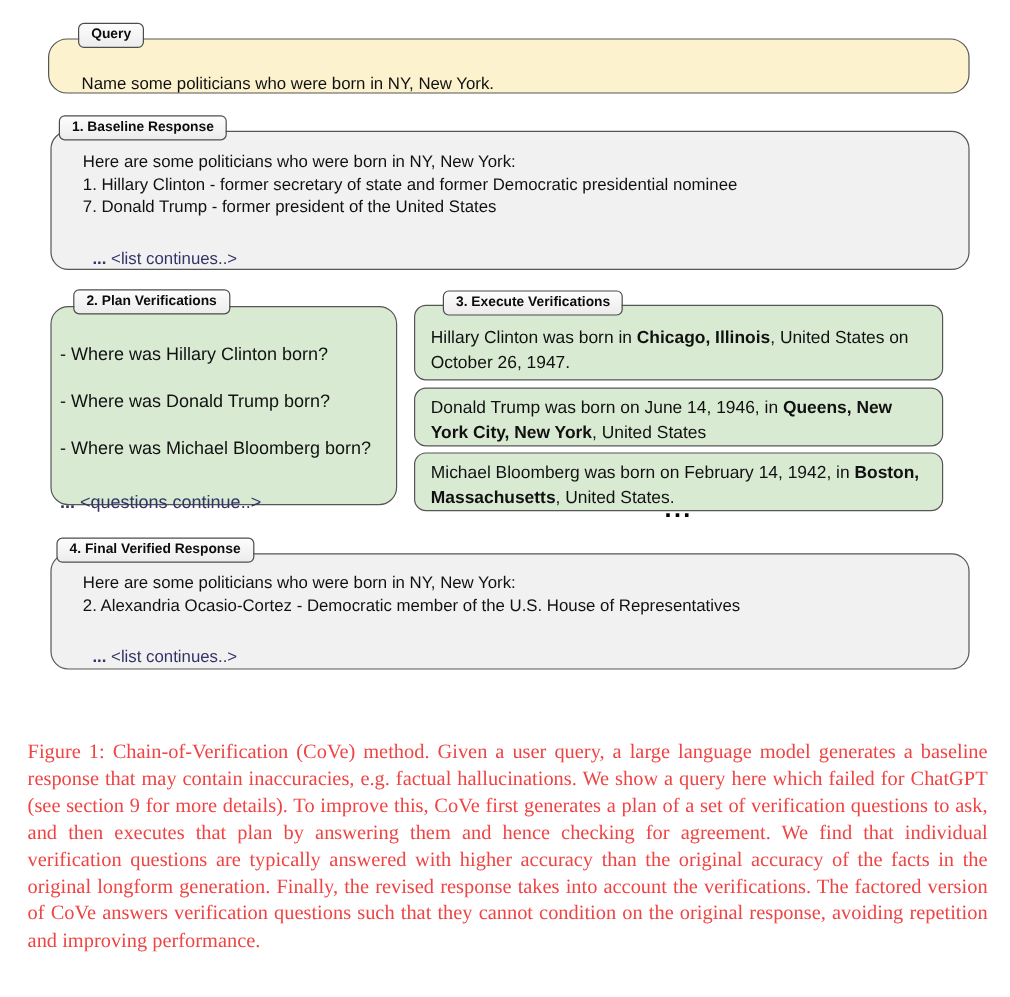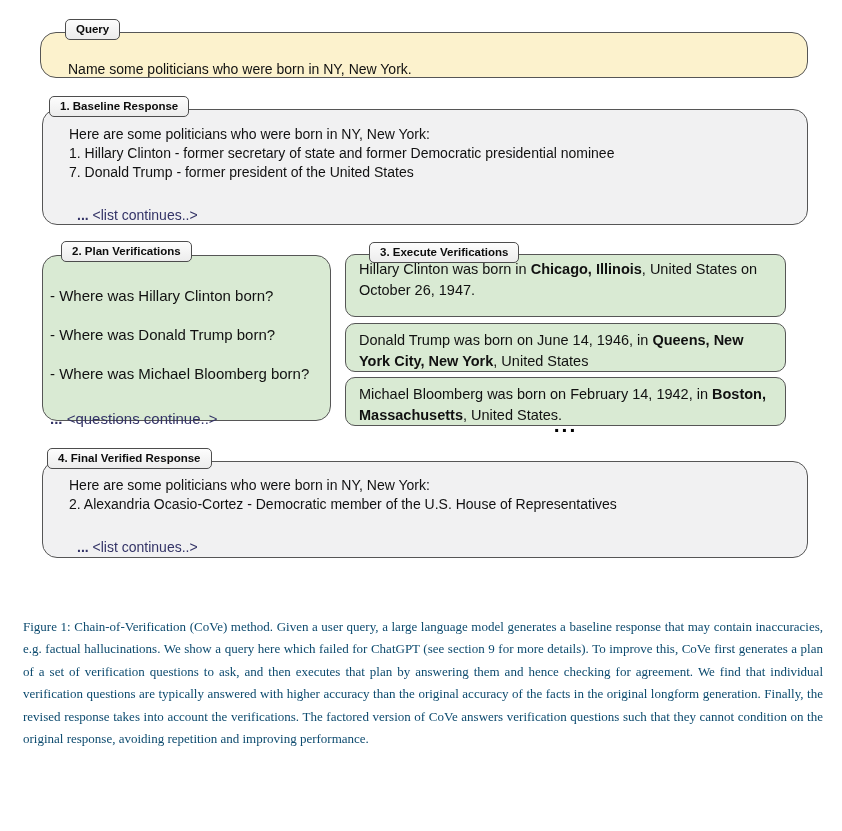--- a/index.html
+++ b/index.html
@@ -68,21 +68,21 @@
     font-size: 15px;
   }
   .plan-line { line-height: 21px; margin-bottom: 18px; }
   .card {
     left: 345px; width: 441px;
     background: var(--green-fill);
     border-radius: 10px;
     font-size: 14.5px; line-height: 21px;
     padding: 6px 12px 0 13px;
   }
-  .card-1 { top: 254px; height: 63px; padding-top: 4px; }
+  .card-1 { top: 254px; height: 63px; padding-top: 17px; }
   .card-2 { top: 323px; height: 49px; }
   .card-3 { top: 377px; height: 49px; }
   .exec-ellipsis {
     position: absolute;
     left: 345px; top: 413px; width: 441px;
     text-align: center;
     font-size: 21px; font-weight: bold; letter-spacing: 2px;
     color: #000;
   }
   .box-final {
@@ -91,23 +91,23 @@
     border-radius: 15px;
     padding: 14px 10px 0 26px;
     font-size: 14px; line-height: 19px;
   }
   .cont { color: var(--accent-text); margin-top: 24px; }
   .indent { padding-left: 8px; }
   .caption {
     position: absolute;
     left: 23px; top: 616px; width: 800px;
     font-family: "Liberation Serif", serif;
-    font-size: 13px; line-height: 22.4px;
+    font-size: 17px; line-height: 22.4px;
     text-align: justify;
-    color: #0c4a6e;
+    color: #ef4444;
   }
 </style>
 </head>
 <body>
 
 <div class="page">
 
   <div class="tab tab-query">Query</div>
   <div class="box box-query">
     <span>Name some politicians who were born in NY, New York.</span>

